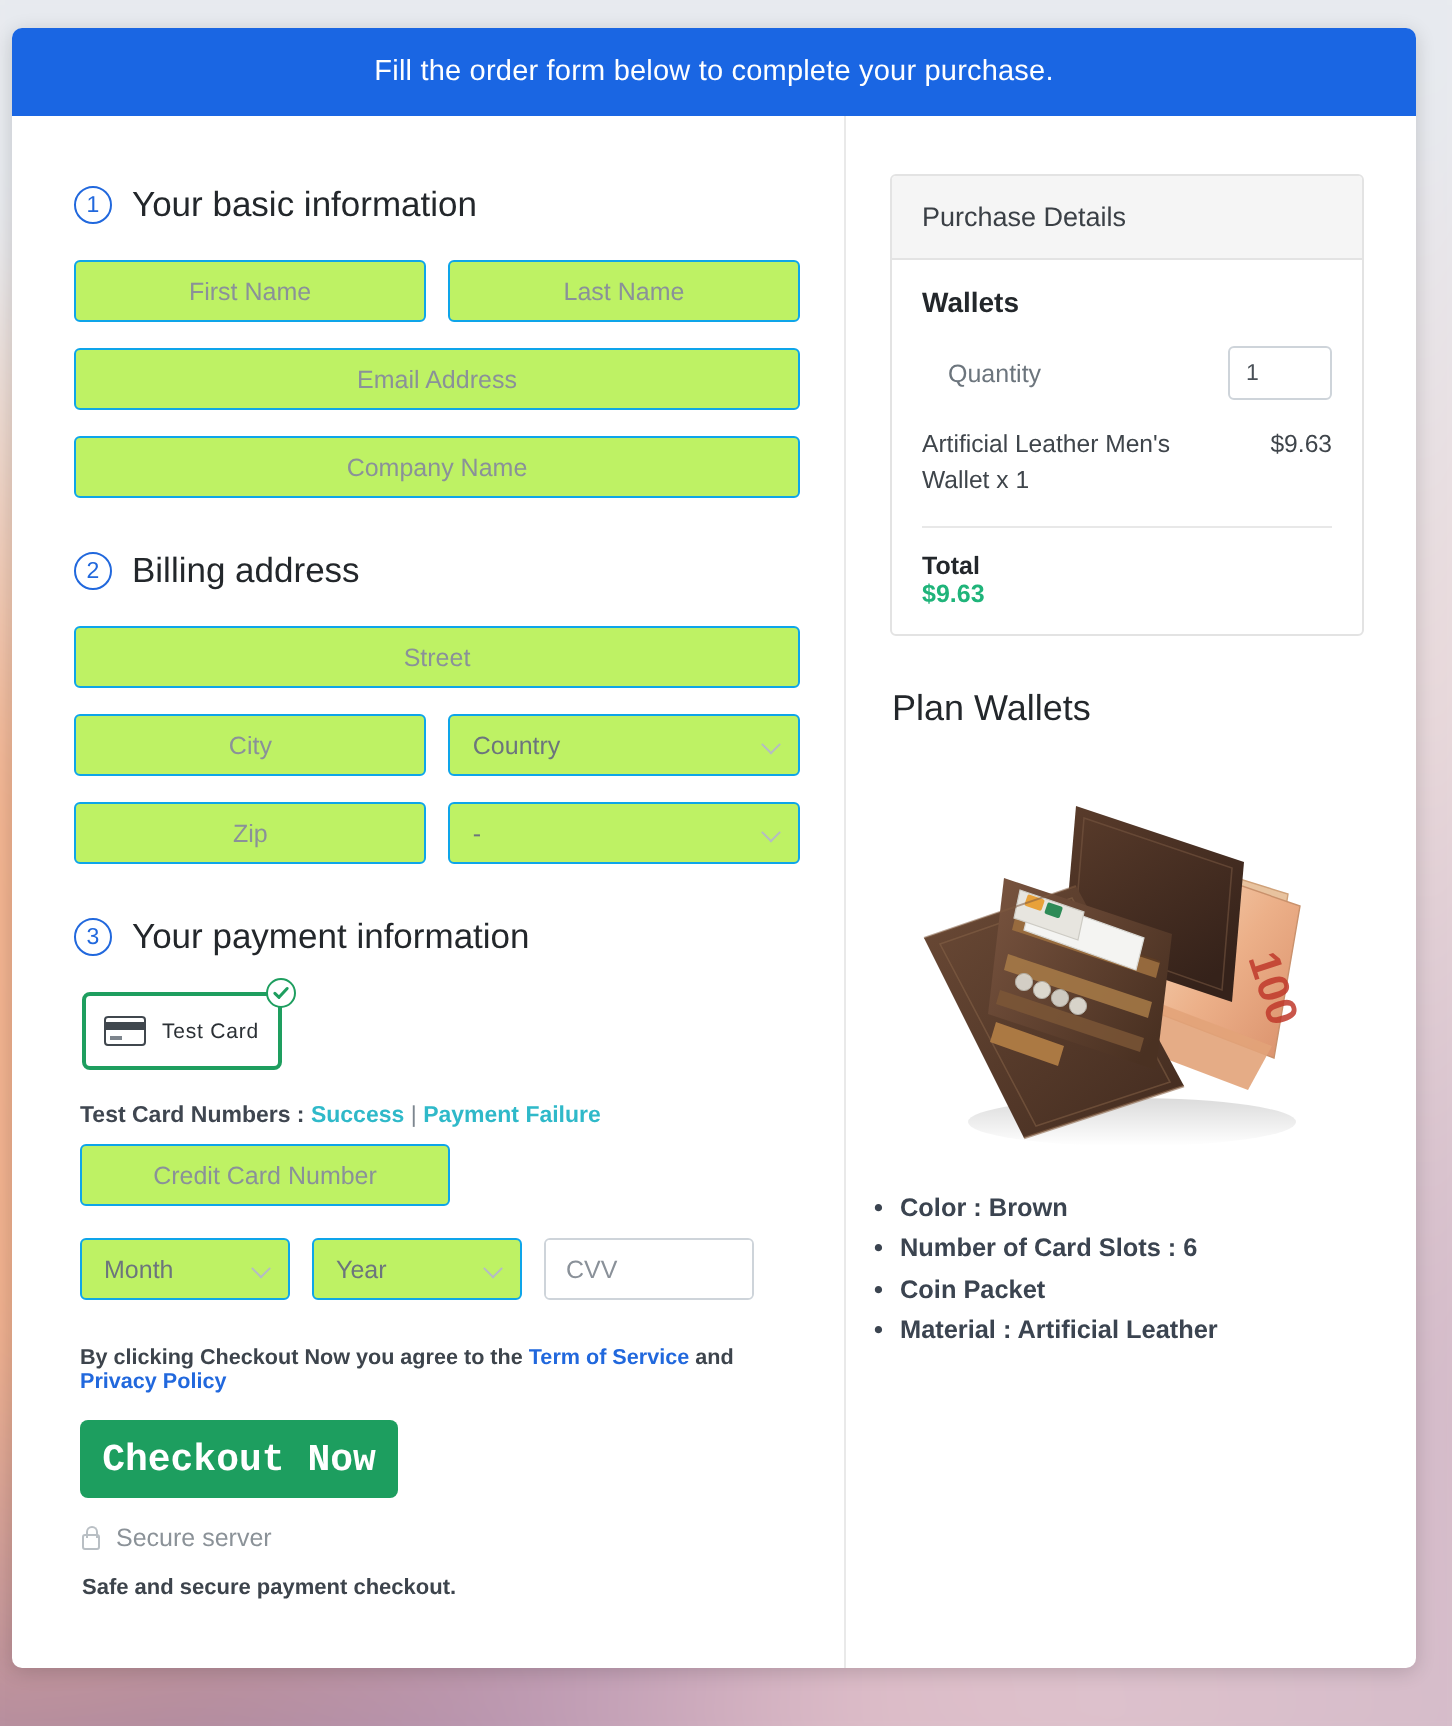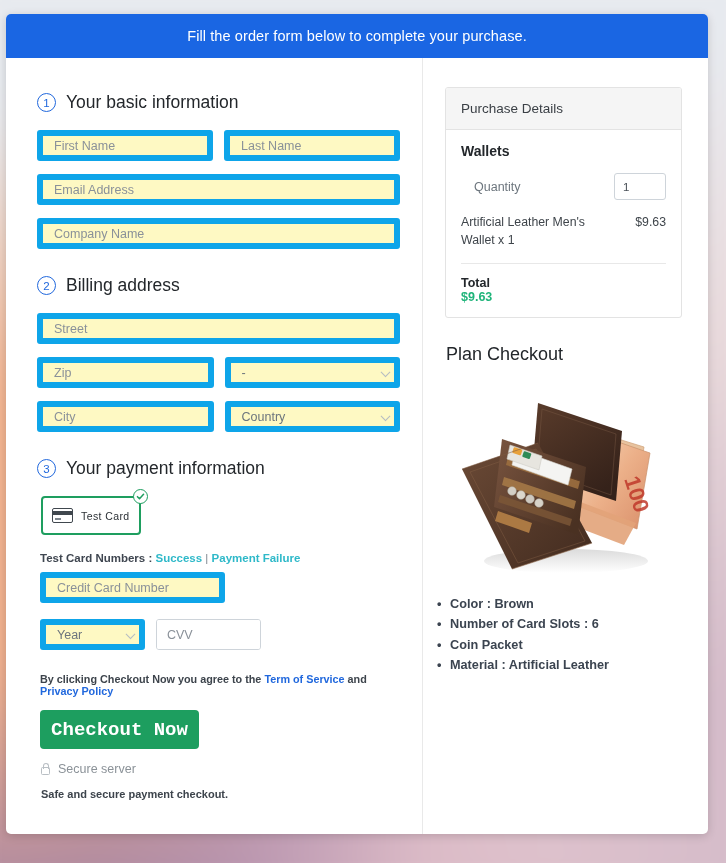--- a/index.html
+++ b/index.html
@@ -102,30 +102,31 @@
     font-size: 17.5px;
     color: #23272b;
     font-weight: 400;
   }
 
   
   .row { display: flex; gap: 11px; margin-bottom: 13px; }
 
   .fld {
     height: 31px;
-    border: 6px solid #0ea5e9;
+    border: 1px solid #0ea5e9;
     border-radius: 3px;
-    background: #fef9c3;
+    background: #bef264;
     font-size: 12.5px;
     color: #495057;
     padding: 0 11px;
     font-family: "Liberation Sans", sans-serif;
     width: 100%;
     display: flex;
     align-items: center;
+    text-align: center;
   }
   .fld::placeholder { color: #8a9199; }
   .fld.full { width: 100%; }
   .half { width: 50%; }
 
   .sel {
     position: relative;
     width: 50%;
   }
   .sel .fld { width: 100%; color: #6c757d; }
@@ -390,30 +391,30 @@
       
       <div class="step sec-gap">
         <span class="step-num">2</span>
         <span class="step-title">Billing address</span>
       </div>
 
       <div class="row">
         <input class="fld full" placeholder="Street" style="">
       </div>
       <div class="row">
+        <input class="fld half" placeholder="City" style="">
+        <div class="sel">
+          <div class="fld">Country</div>
+          <span class="chev"></span>
+        </div>
+      </div>
+      <div class="row">
         <input class="fld half" placeholder="Zip" style="">
         <div class="sel">
           <div class="fld">-</div>
-          <span class="chev"></span>
-        </div>
-      </div>
-      <div class="row">
-        <input class="fld half" placeholder="City" style="">
-        <div class="sel">
-          <div class="fld">Country</div>
           <span class="chev"></span>
         </div>
       </div>
 
       
       <div class="step sec-gap">
         <span class="step-num">3</span>
         <span class="step-title">Your payment information</span>
       </div>
 
@@ -432,20 +433,24 @@
       <div class="testnums">
         <span>Test Card Numbers :</span>
         <a href="#">Success</a>
         <span class="bar">|</span>
         <a href="#">Payment Failure</a>
       </div>
 
       <input class="fld ccnum" placeholder="Credit Card Number" style="">
 
       <div class="payrow">
+        <div class="paysel">
+          <div class="fld">Month</div>
+          <span class="chev"></span>
+        </div>
         <div class="paysel">
           <div class="fld">Year</div>
           <span class="chev"></span>
         </div>
         <div class="cvvbox">
           <input class="cvv-in" placeholder="CVV" style="">
 
         </div>
       </div>
 
@@ -477,21 +482,21 @@
             <span class="name">Artificial Leather Men's Wallet x 1</span>
             <span class="price">$9.63</span>
           </div>
           <div class="pp-total">
             <span>Total</span>
             <span class="amount">$9.63</span>
           </div>
         </div>
       </div>
 
-      <div class="plan-title">Plan Checkout</div>
+      <div class="plan-title">Plan Wallets</div>
 
       <div class="wallet-stage">
         <svg width="235" height="212" viewBox="0 0 235 212">
           <defs>
             <linearGradient id="lthA" x1="0" y1="0" x2="1" y2="1">
               <stop offset="0" stop-color="#6b4a36"></stop>
                 <stop offset="1" stop-color="#422b1f"></stop>
             </linearGradient>
             <linearGradient id="lthB" x1="0" y1="0" x2="0.6" y2="1">
               <stop offset="0" stop-color="#5a3c2b"></stop>

